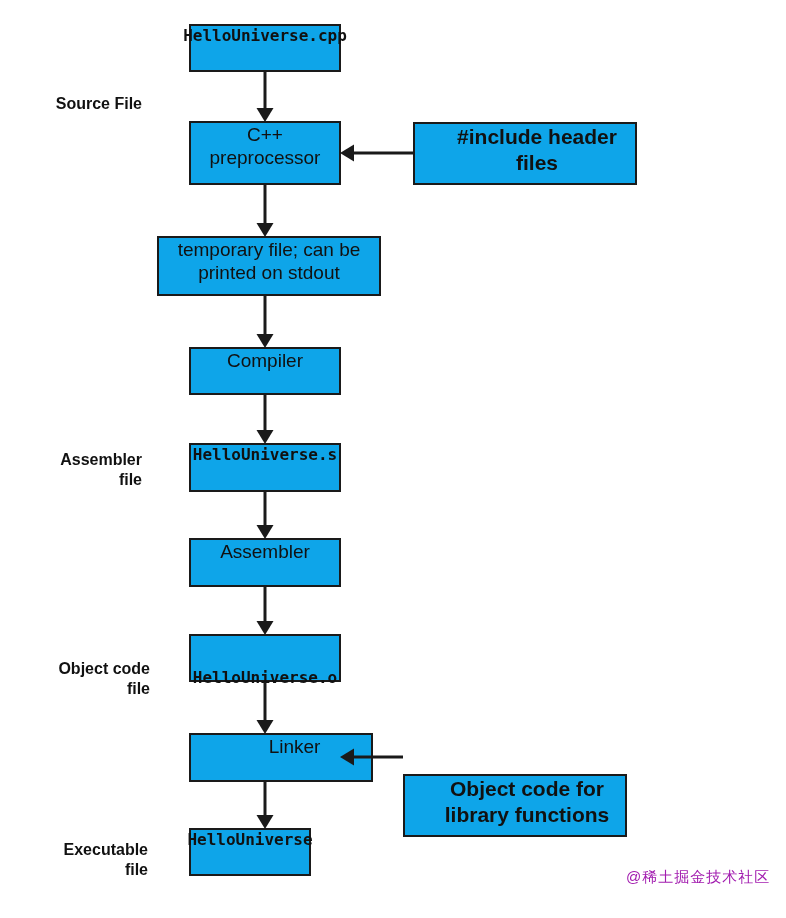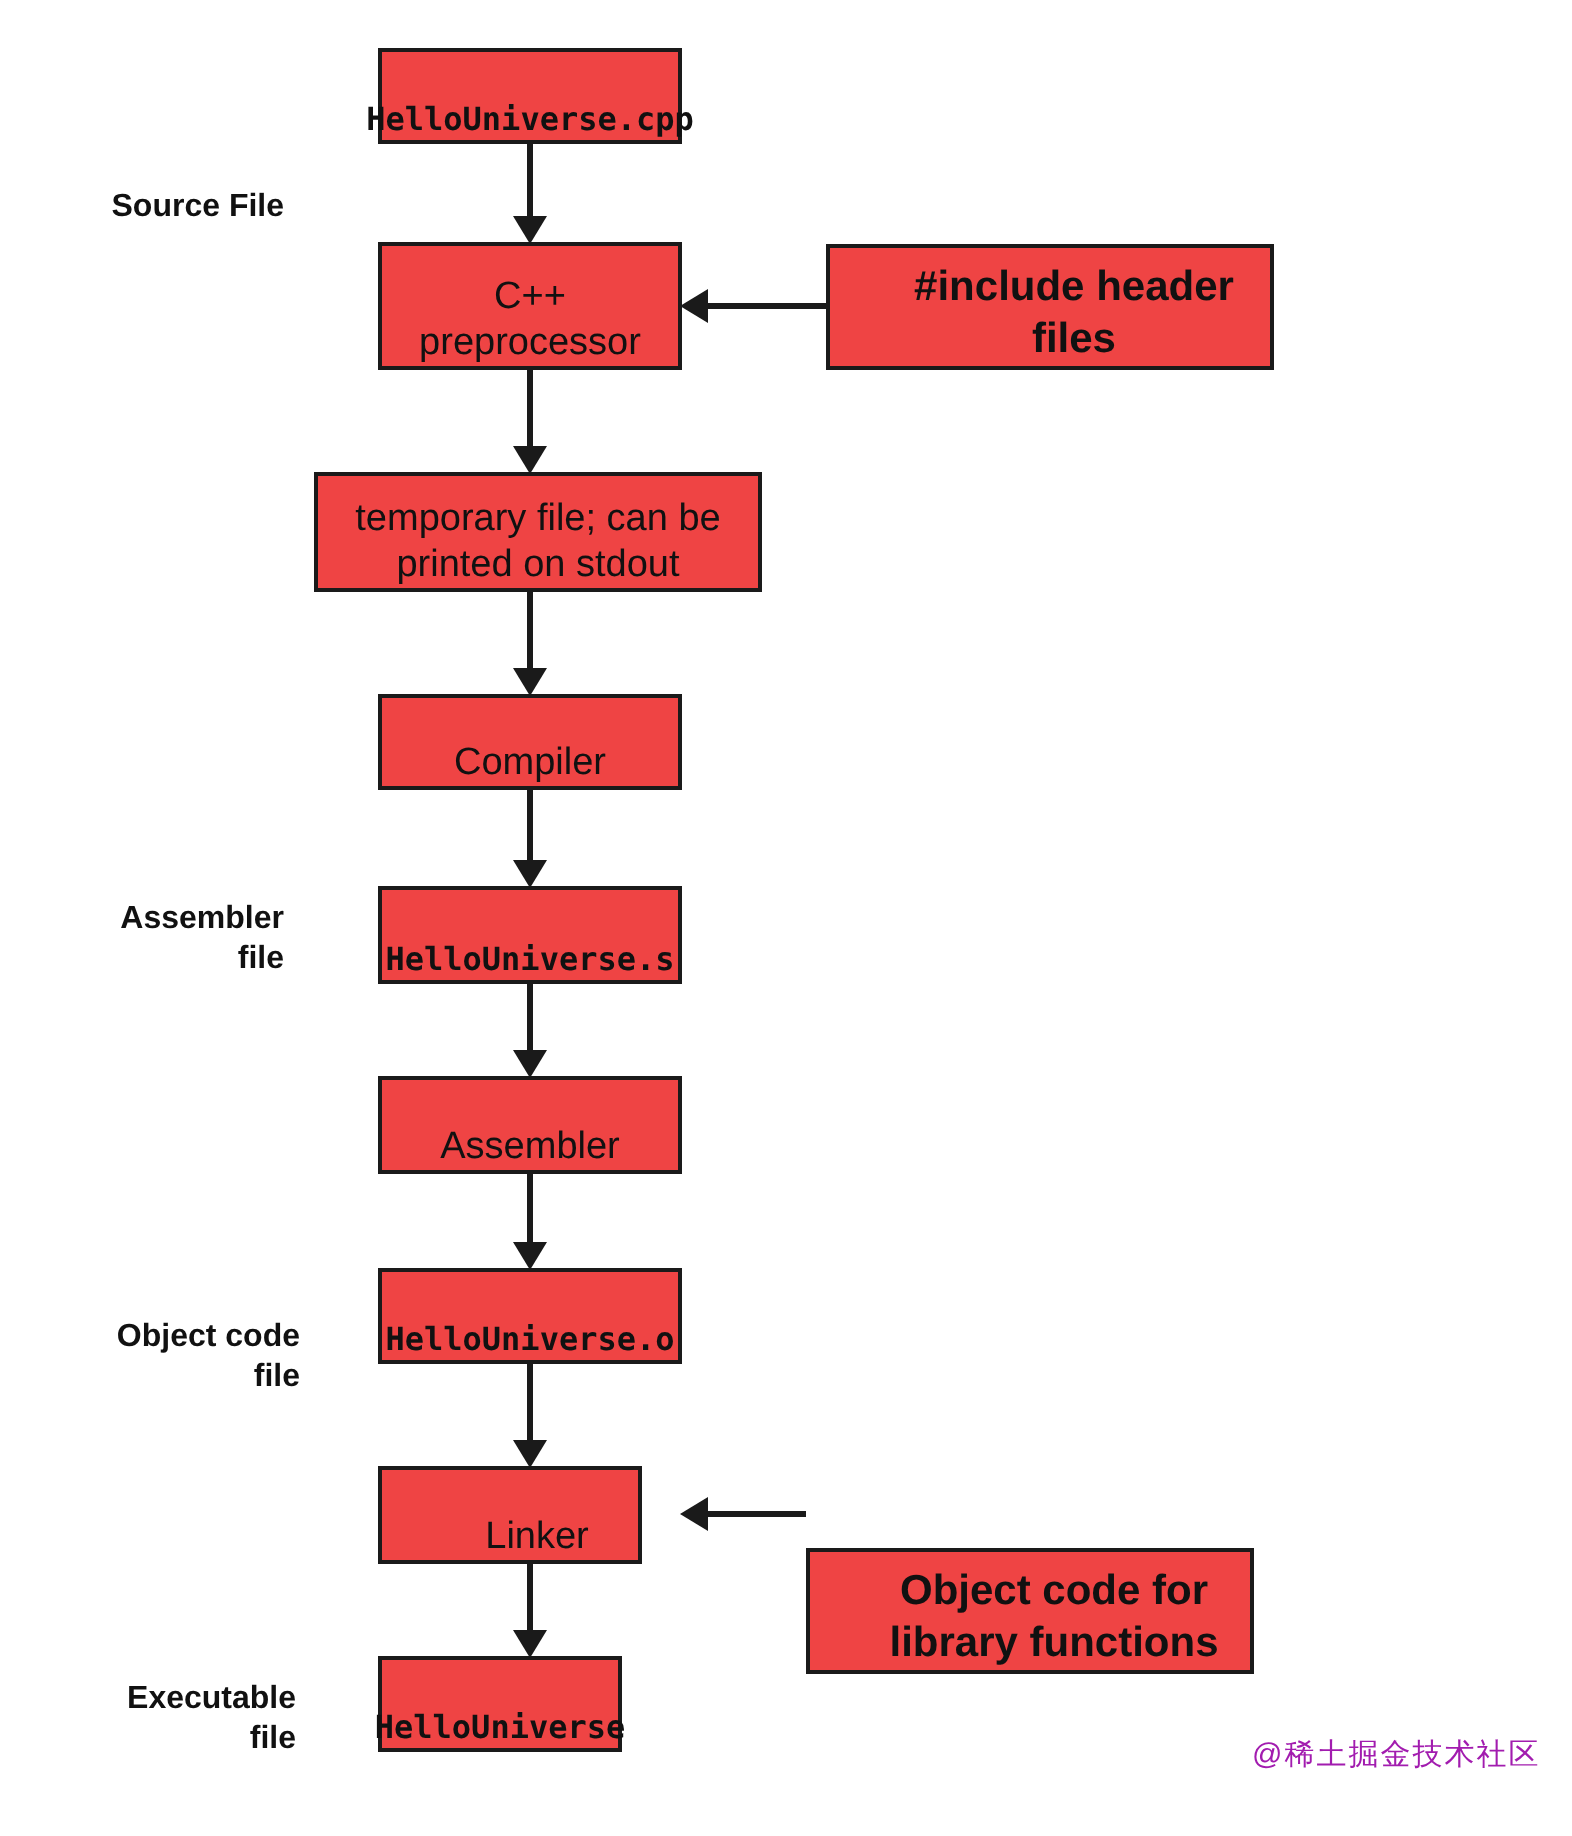--- a/index.html
+++ b/index.html
@@ -12,23 +12,23 @@
     width: 786px;
     height: 918px;
     background: #ffffff;
     overflow: hidden;
     font-family: "Liberation Sans", sans-serif;
   }
   .node {
     position: absolute;
     box-sizing: border-box;
     border: 2.5px solid #1a1a1a;
-    background: #ef4444;
+    background: #0ea5e9;
     display: flex;
-    align-items: flex-end;
+    align-items: flex-start;
     justify-content: center;
     text-align: center;
     color: #111111;
     line-height: 1.22;
   }
   .node.proc {
     font-family: "Liberation Sans", sans-serif;
     font-weight: 400;
     font-size: 19px;
   }
@@ -108,21 +108,21 @@
     </div>
     <div class="node file" style="left: 189px; top: 443px; width: 152px; height: 49px;">
       <span style="white-space: pre-line;">HelloUniverse.s</span>
     </div>
     <div class="node proc" style="left: 189px; top: 538px; width: 152px; height: 49px;">
       <span style="white-space: pre-line;">Assembler</span>
     </div>
     <div class="node file" style="left: 189px; top: 634px; width: 152px; height: 48px;">
       <span style="white-space: pre-line; margin-top: 32px;">HelloUniverse.o</span>
     </div>
-    <div class="node proc" style="left: 189px; top: 733px; width: 132px; height: 49px; padding-left: 27px;">
+    <div class="node proc" style="left: 189px; top: 733px; width: 184px; height: 49px; padding-left: 27px;">
       <span style="white-space: pre-line;">Linker</span>
     </div>
     <div class="node side" style="left: 403px; top: 726px; width: 224px; height: 63px; margin-top: 48px;">
       <span style="white-space: pre-line;">Object code for
 library functions</span>
     </div>
     <div class="node file" style="left: 189px; top: 828px; width: 122px; height: 48px;">
       <span style="white-space: pre-line;">HelloUniverse</span>
     </div>
     <svg class="conn" width="40" height="89" style="left: 245px; top: 52px;">

